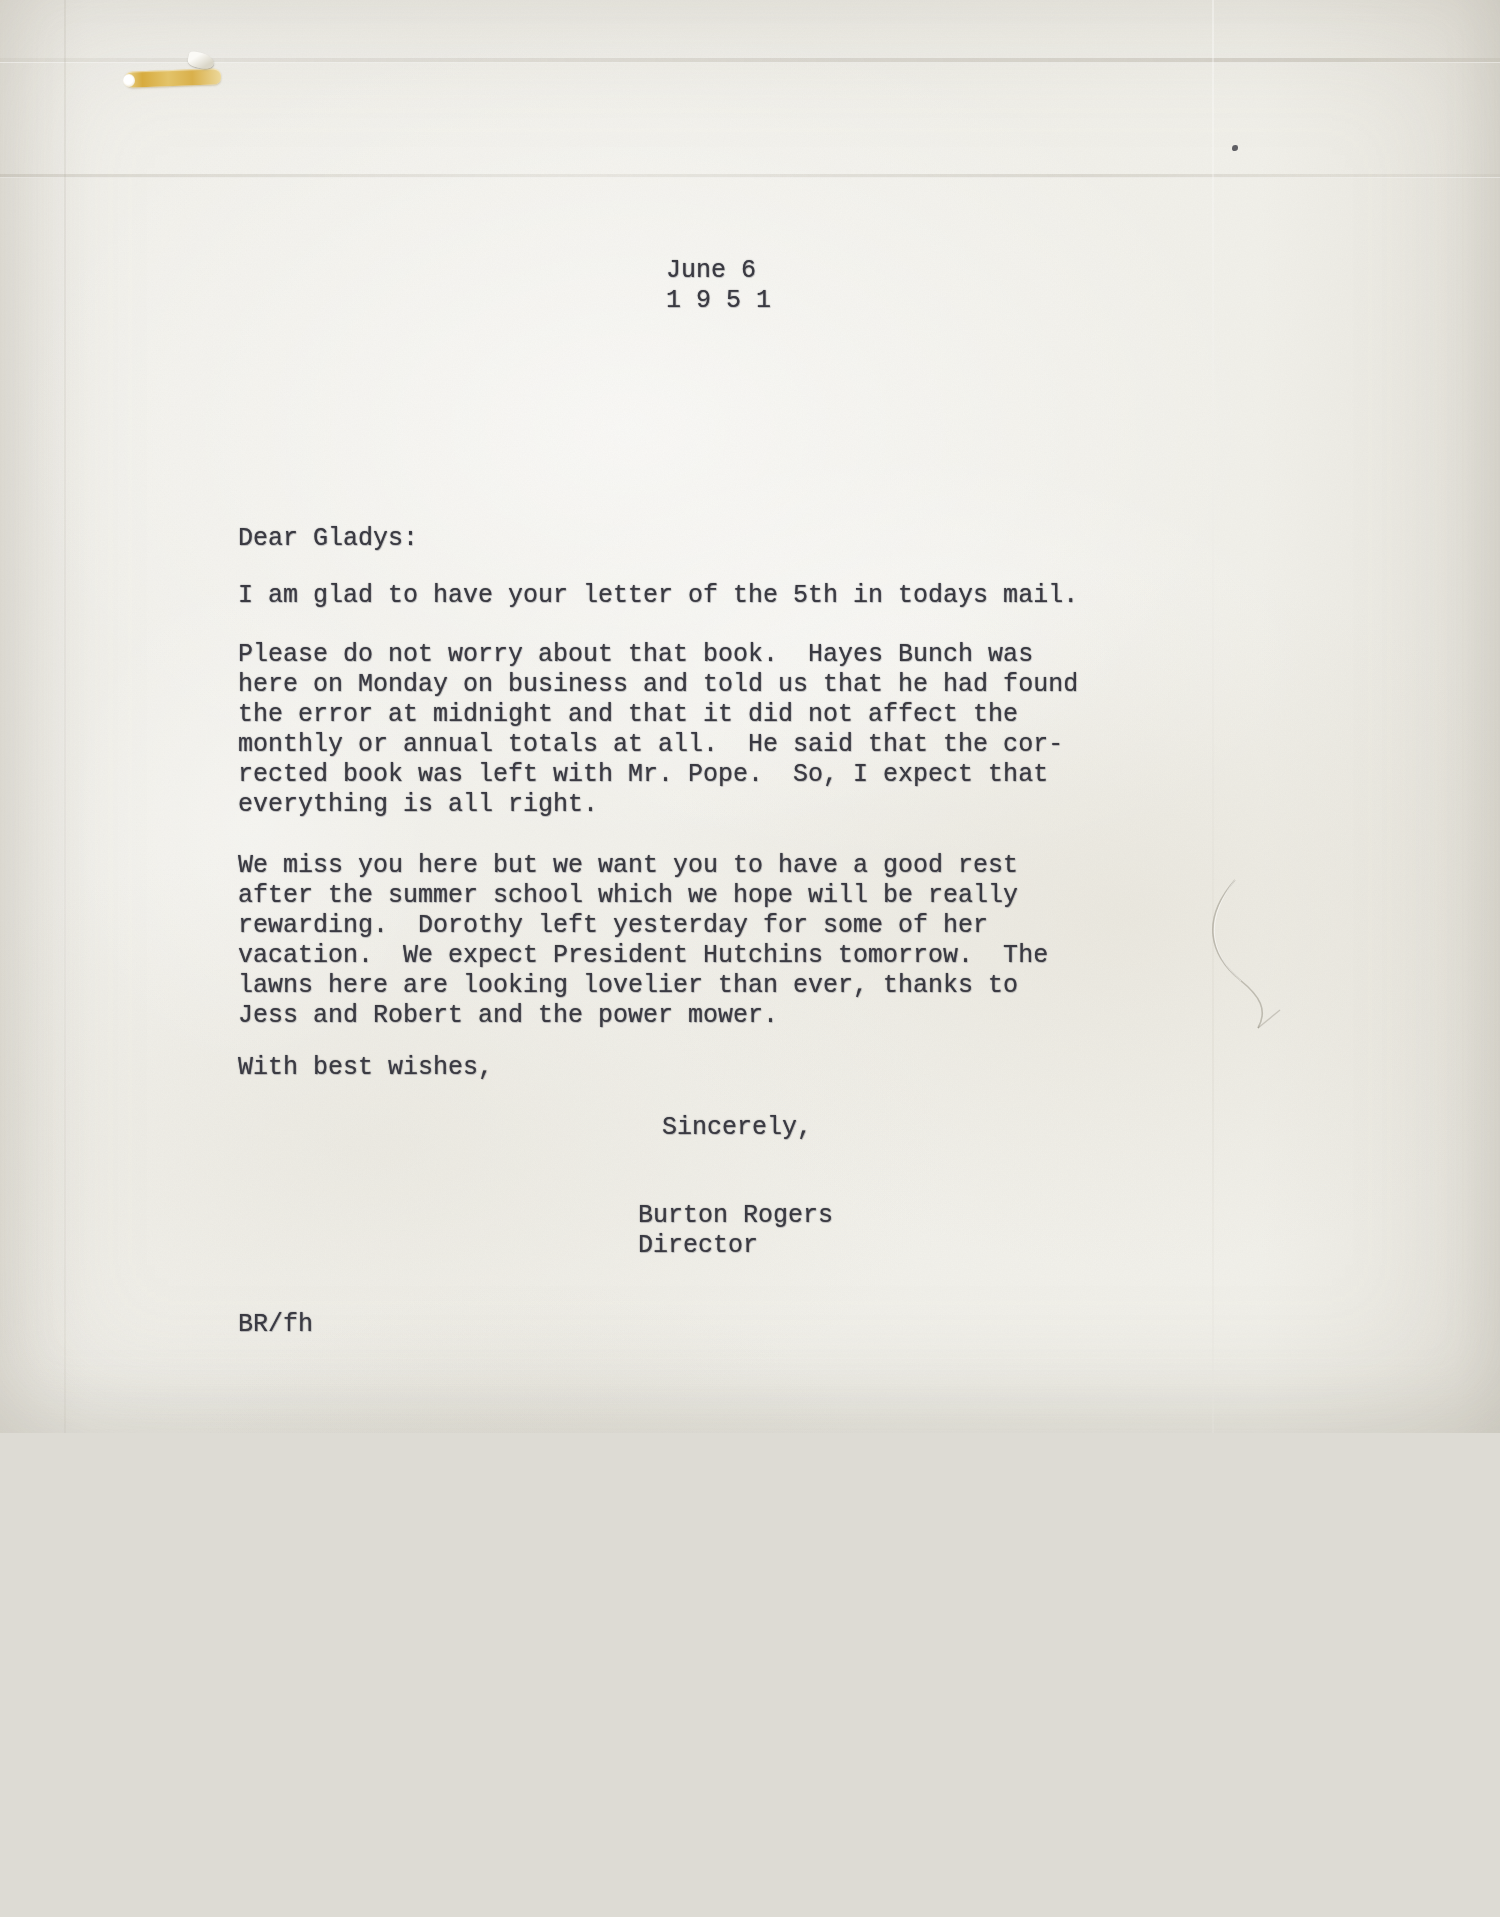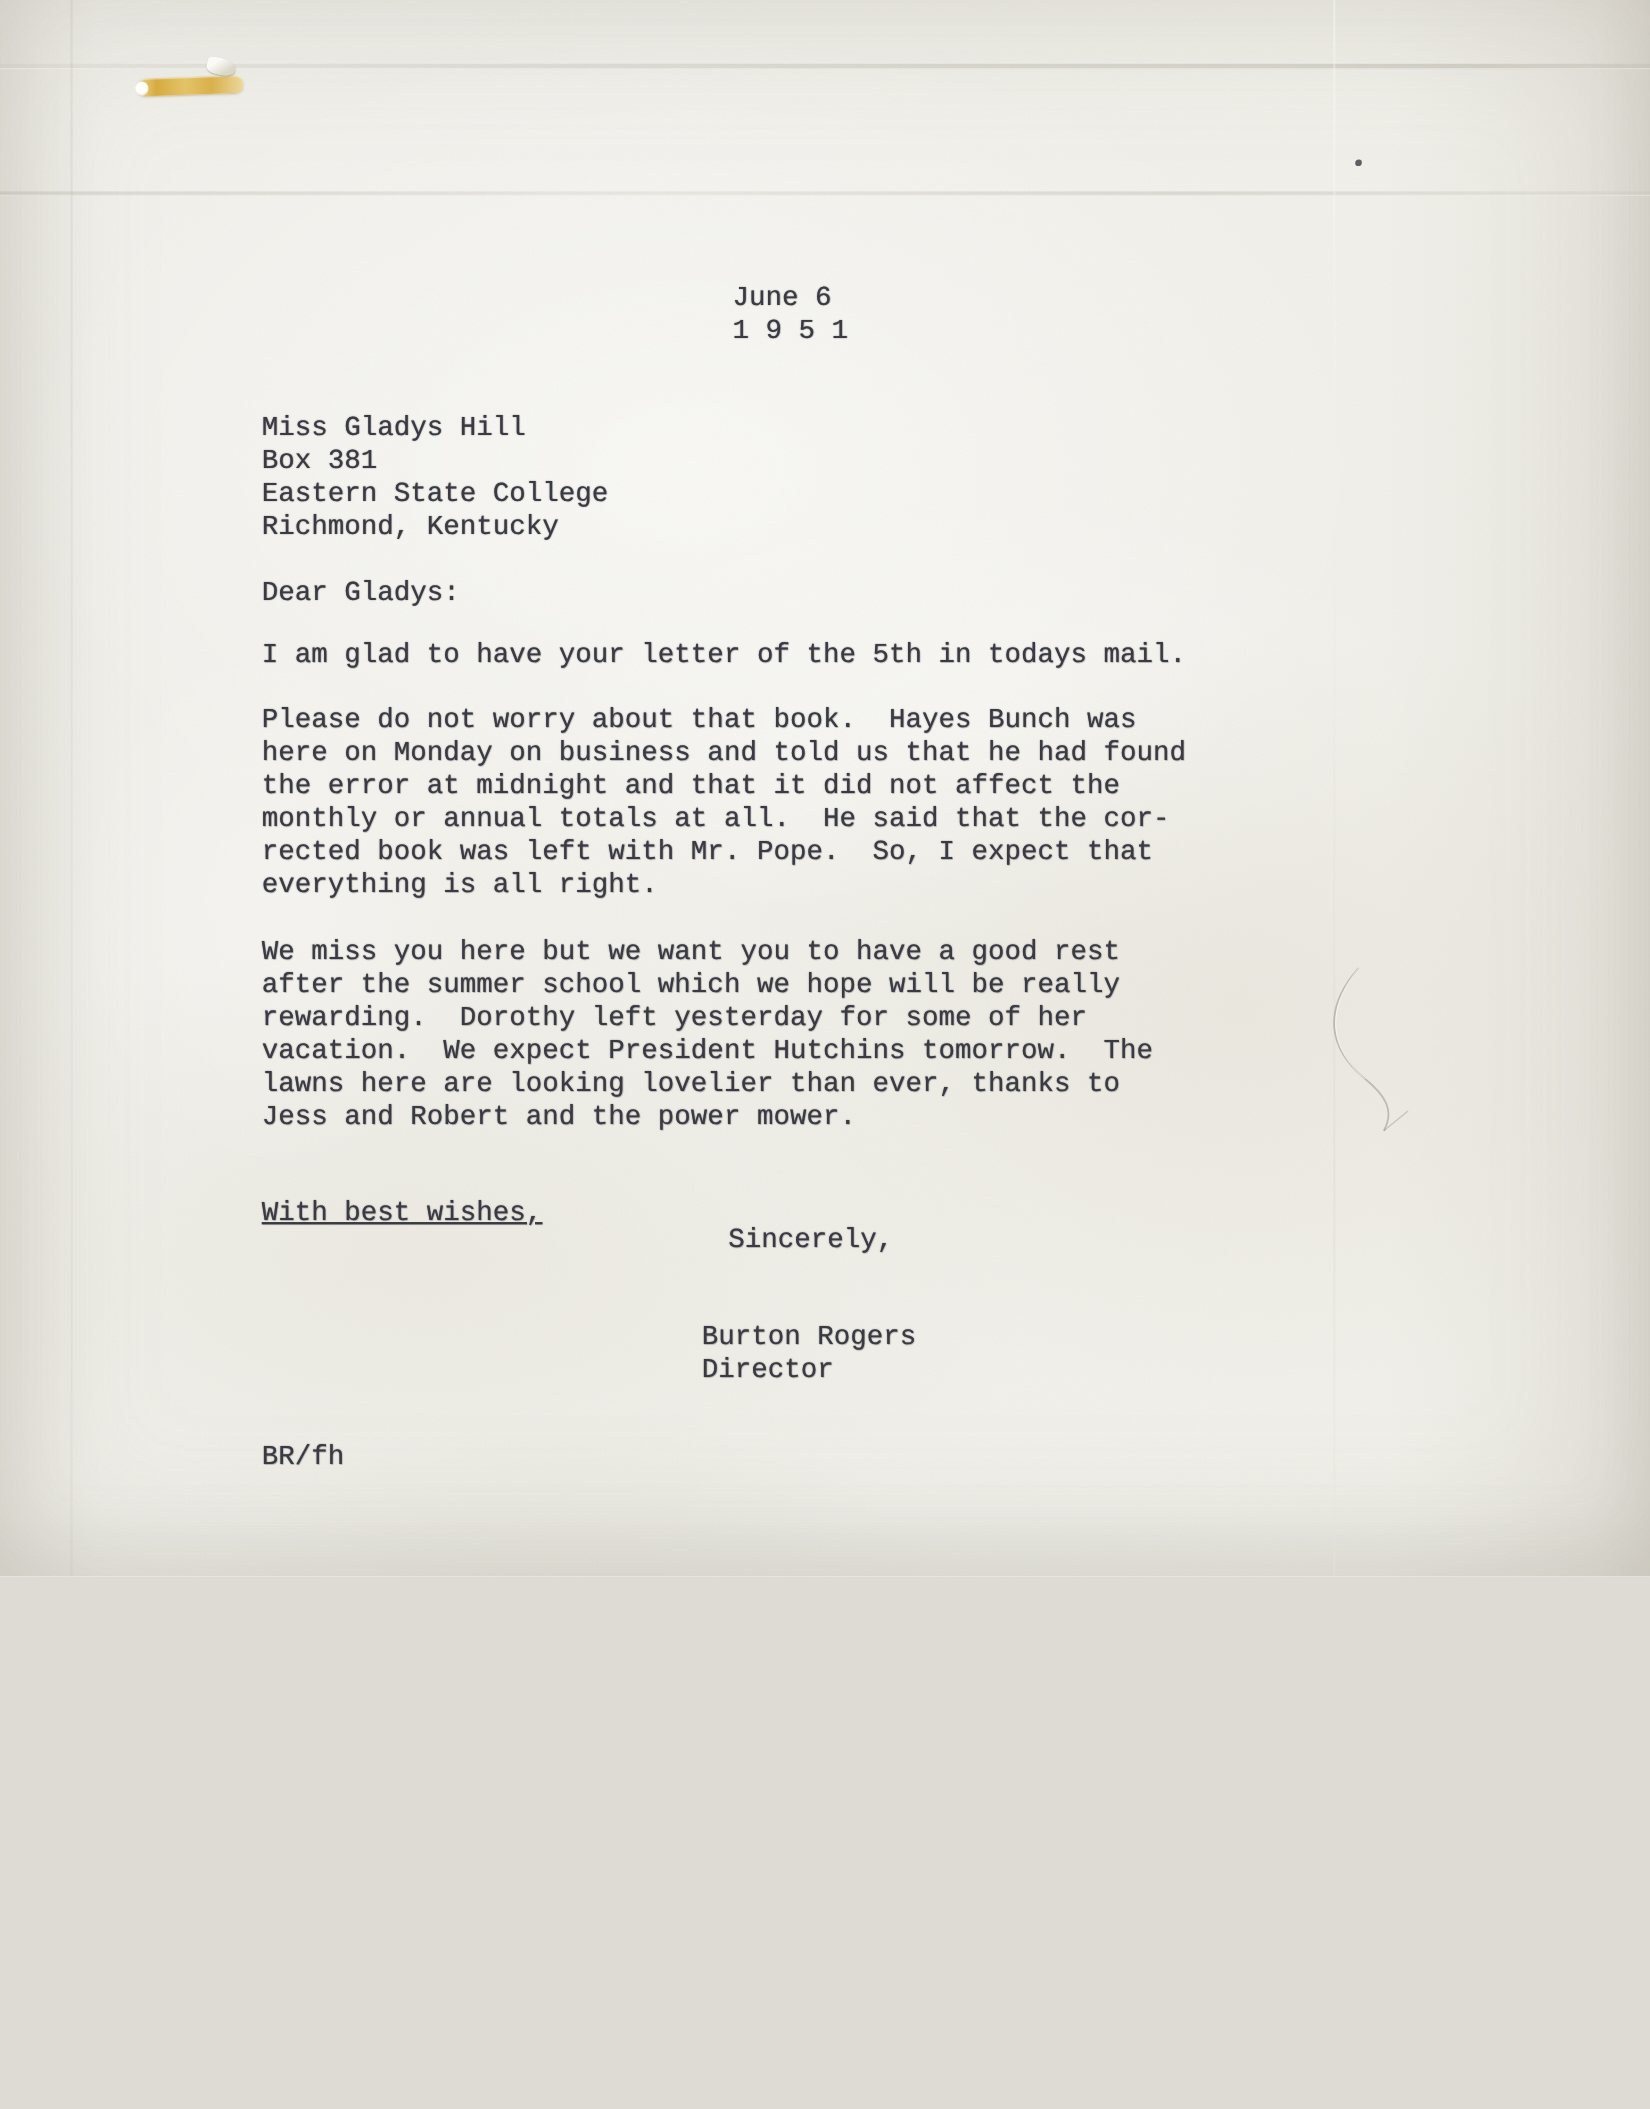--- a/index.html
+++ b/index.html
@@ -113,44 +113,40 @@
   <div class="ink-speck"></div>
   <svg class="wrinkle" width="220" height="220" aria-hidden="true">
     <path d="M95,20 C60,60 70,95 100,120 C120,136 128,150 118,168" fill="none" stroke="rgba(118,112,98,0.38)" stroke-width="1.6"></path>
     <path d="M118,168 L140,150" fill="none" stroke="rgba(118,112,98,0.3)" stroke-width="1.3"></path>
     <path d="M95,20 C62,62 72,96 101,121" fill="none" stroke="rgba(255,255,255,0.5)" stroke-width="1"></path>
   </svg>
 
   <div class="typewritten" style="left:666px;top:256px;">June 6
 1 9 5 1</div>
 
-  <div class="typewritten" style="left:238px;top:374px;">Miss Gladys Hill
-Box 381
-Eastern State College
-Richmond, Kentucky</div>
 
   <div class="typewritten" style="left:238px;top:524px;">Dear Gladys:</div>
 
   <div class="typewritten" style="left:238px;top:581px;">I am glad to have your letter of the 5th in todays mail.</div>
 
   <div class="typewritten" style="left:238px;top:851px;">We miss you here but we want you to have a good rest
 after the summer school which we hope will be really
 rewarding.  Dorothy left yesterday for some of her
 vacation.  We expect President Hutchins tomorrow.  The
 lawns here are looking lovelier than ever, thanks to
 Jess and Robert and the power mower.</div>
 
   <div class="typewritten" style="left:238px;top:640px;">Please do not worry about that book.  Hayes Bunch was
 here on Monday on business and told us that he had found
 the error at midnight and that it did not affect the
 monthly or annual totals at all.  He said that the cor-
 rected book was left with Mr. Pope.  So, I expect that
 everything is all right.</div>
 
-  <div class="typewritten" style="left:238px;top:1088px;text-decoration:underline;">With best wishes,</div>
+  <div class="typewritten" style="left:238px;top:1053px;">With best wishes,</div>
 
   <div class="typewritten" style="left:638px;top:1113px;margin-left:24px;">Sincerely,</div>
 
   <div class="typewritten" style="left:638px;top:1201px;">Burton Rogers
 Director</div>
 
   <div class="typewritten" style="left:238px;top:1310px;">BR/fh</div>
 
   <div class="watermark">PMSS 2015</div>
 

